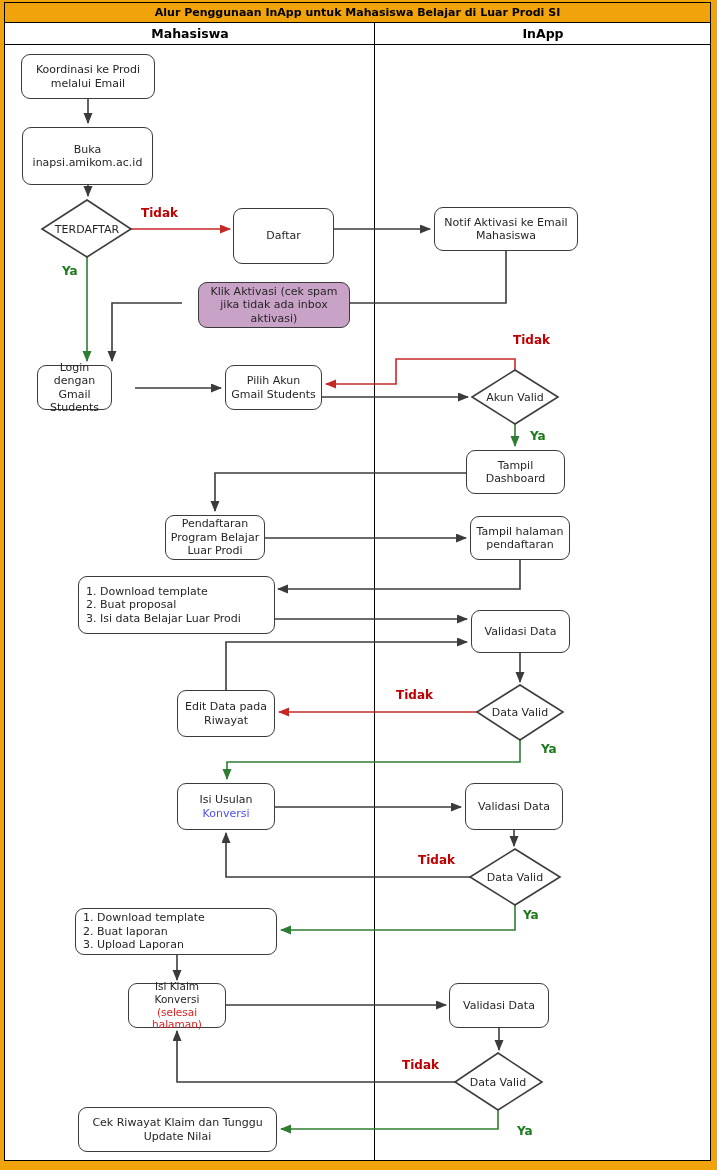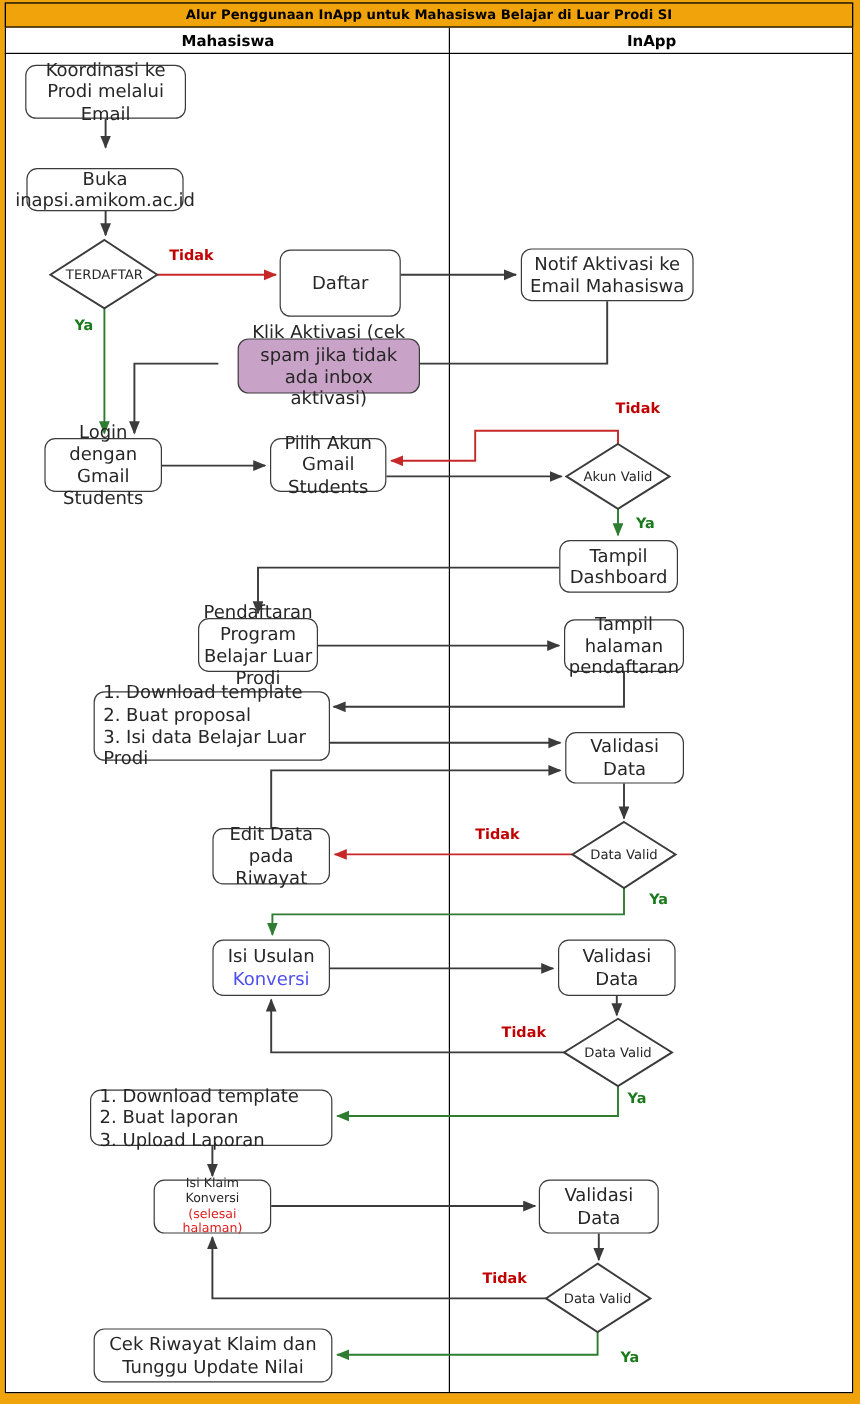--- a/index.html
+++ b/index.html
@@ -22,21 +22,21 @@
   .lane-label{
     position:absolute;top:26px;width:180px;text-align:center;
     font-size:12.5px;font-weight:bold;color:#000;z-index:2;
   }
   #lane-sep-h{position:absolute;left:4px;top:43.6px;width:707px;height:1.4px;background:#000;z-index:2;}
   #lane-divider{position:absolute;left:374px;top:23px;width:1.4px;height:1137px;background:#000;z-index:2;}
   #wires{position:absolute;left:0;top:0;z-index:3;}
   .node{
     position:absolute;background:#fff;border:1.6px solid #3B3B3B;border-radius:9px;
     box-sizing:border-box;display:flex;align-items:center;justify-content:center;
-    text-align:center;font-size:15px;line-height:1.22;padding:2px 4px;z-index:4;
+    text-align:center;font-size:11px;line-height:1.22;padding:2px 4px;z-index:4;
   }
   .node.purple{background:#C9A2C7;margin-left:16px;}
   .node.list{justify-content:flex-start;text-align:left;padding-left:7px;}
   .node.list .li{width:100%;}
   .blue{color:#4F4FEF;}
   .rednote{color:#DE1F1F;}
   .dlabel{
     position:absolute;transform:translate(-50%,-50%);white-space:nowrap;
     font-size:11px;z-index:4;text-align:center;
   }
@@ -103,25 +103,25 @@
   <g fill="#ffffff" stroke="#3B3B3B" stroke-width="1.6">
     <polygon points="87,200 131,229 87,257 42,229"></polygon>
     <polygon points="515,370 558,397 515,424 472,397"></polygon>
     <polygon points="520,685 563,712 520,740 477,712"></polygon>
     <polygon points="515,849 560,877 515,905 470,877"></polygon>
     <polygon points="498,1053 542,1082 498,1110 455,1082"></polygon>
   </g>
 </svg>
 
 <div class="node" style="left:21px;top:54px;width:134px;height:45px">Koordinasi ke Prodi melalui Email</div>
-<div class="node" style="left:22px;top:140px;width:131px;height:36px">Buka inapsi.amikom.ac.id</div>
+<div class="node" style="left:22px;top:127px;width:131px;height:58px">Buka inapsi.amikom.ac.id</div>
 <div class="node" style="left:233px;top:208px;width:101px;height:56px">Daftar</div>
 <div class="node" style="left:434px;top:207px;width:144px;height:44px">Notif Aktivasi ke Email Mahasiswa</div>
 <div class="node purple" style="left:182px;top:282px;width:152px;height:46px">Klik Aktivasi (cek spam jika tidak ada inbox aktivasi)</div>
-<div class="node" style="left:37px;top:365px;width:98px;height:45px">Login dengan Gmail Students</div>
+<div class="node" style="left:37px;top:365px;width:75px;height:45px">Login dengan Gmail Students</div>
 <div class="node" style="left:225px;top:365px;width:97px;height:45px">Pilih Akun Gmail Students</div>
 <div class="node" style="left:466px;top:450px;width:99px;height:44px">Tampil Dashboard</div>
 <div class="node" style="left:165px;top:515px;width:100px;height:45px">Pendaftaran Program Belajar Luar Prodi</div>
 <div class="node" style="left:470px;top:516px;width:100px;height:44px">Tampil halaman pendaftaran</div>
 <div class="node list" style="left:78px;top:576px;width:197px;height:58px">
   <div>
     <div class="li">1. Download template</div>
     <div class="li">2. Buat proposal</div>
     <div class="li">3. Isi data Belajar Luar Prodi</div>
   </div>

